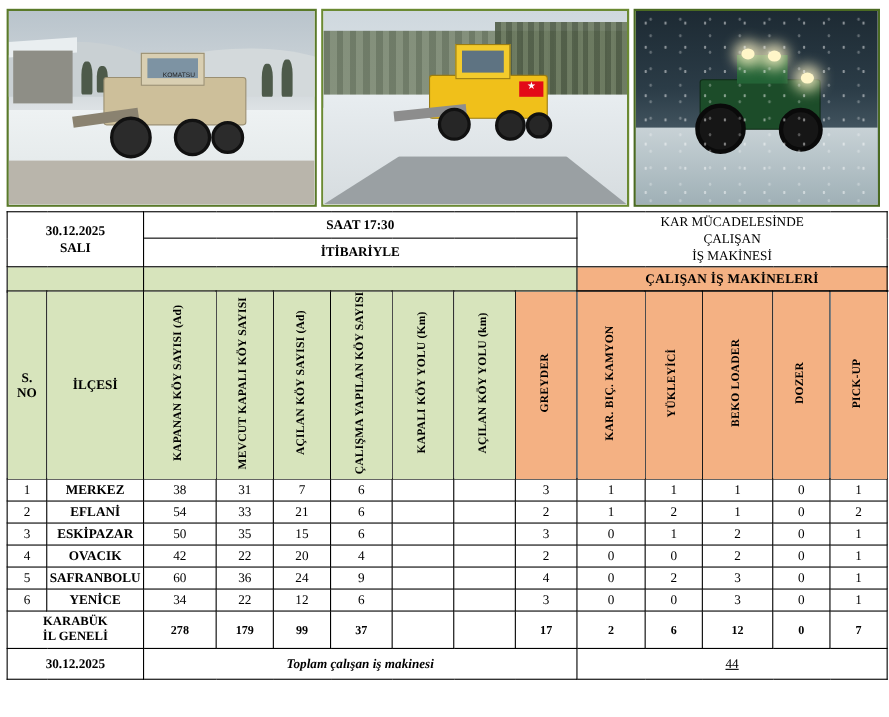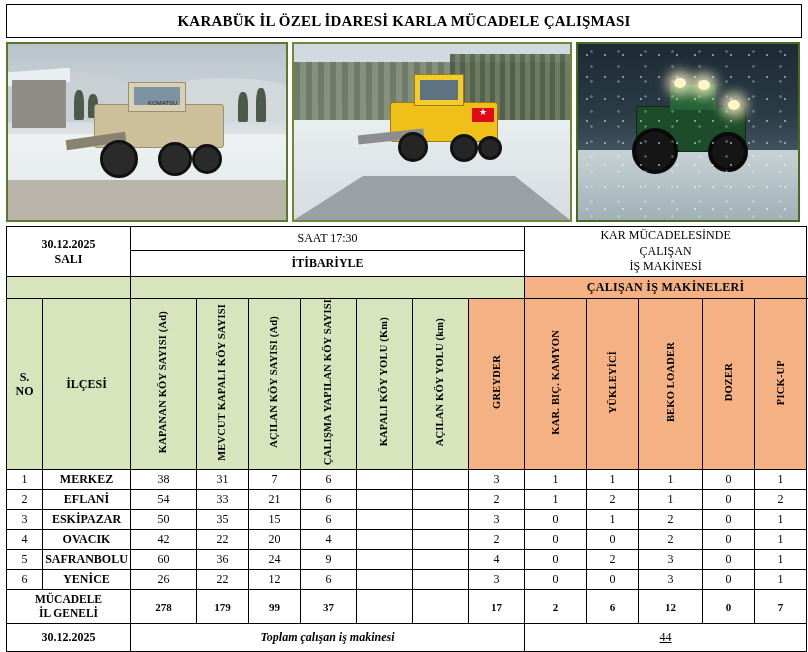--- a/index.html
+++ b/index.html
@@ -97,21 +97,21 @@
     padding-left: 40px;
   }
   table.main td, table.main th {
     border: 1px solid #000;
     text-align: center;
     vertical-align: middle;
     font-size: 12px;
     padding: 0;
   }
   .date-cell { font-weight: bold; font-size: 11px; line-height: 1.25; }
-  .saat { font-weight: normal; font-size: 14px; }
+  .saat { font-weight: bold; font-size: 14px; }
   .itibar { font-weight: bold; font-size: 13px; }
   .karmuc { font-weight: normal; font-size: 9.5px; line-height: 1.3; }
   .green { background: #d7e4bc; }
   .orange { background: #f4b183; }
   .grp-head { font-weight: bold; font-size: 13px; letter-spacing: .3px; }
   .vhead {
     height: 150px;
     position: relative;
   }
   .vhead span {
@@ -133,21 +133,20 @@
   tr.total td.name { font-size: 11.5px; line-height: 1.15; }
   .footer-date { font-weight: bold; font-size: 11px; }
   .footer-label { font-weight: bold; font-size: 13px; font-style: italic; }
   .footer-val { font-weight: normal; font-size: 12px; text-decoration: underline; }
 </style>
 </head>
 <body>
 
 <div class="page">
 
-  <div class="title-bar">KARABÜK İL ÖZEL İDARESİ KARLA MÜCADELE ÇALIŞMASI</div>
 
   <div class="photos">
 
     <div class="photo p1">
       <div class="sky"></div>
       <div class="hillL"></div>
       <div class="hillR"></div>
       <div class="snowfield"></div>
       <div class="houseRoof"></div>
       <div class="house"></div>
@@ -338,37 +337,37 @@
       <td class="num">4</td>
       <td class="num">0</td>
       <td class="num">2</td>
       <td class="num">3</td>
       <td class="num">0</td>
       <td class="num">1</td>
     </tr>
     <tr>
       <td class="sno">6</td>
       <td class="ilce">YENİCE</td>
-      <td class="num">26</td>
+      <td class="num">34</td>
       <td class="num">22</td>
       <td class="num">12</td>
       <td class="num">6</td>
       <td class="num"></td>
       <td class="num"></td>
       <td class="num">3</td>
       <td class="num">0</td>
       <td class="num">0</td>
       <td class="num">3</td>
       <td class="num">0</td>
       <td class="num">1</td>
     </tr>
 
     <tr class="total">
       <td colspan="2" class="name" style="height:34px">
-        <div>MÜCADELE</div>
+        <div>KARABÜK</div>
         <div>İL GENELİ</div>
       </td>
       <td>278</td>
       <td>179</td>
       <td>99</td>
       <td>37</td>
       <td></td>
       <td></td>
       <td>17</td>
       <td>2</td>

